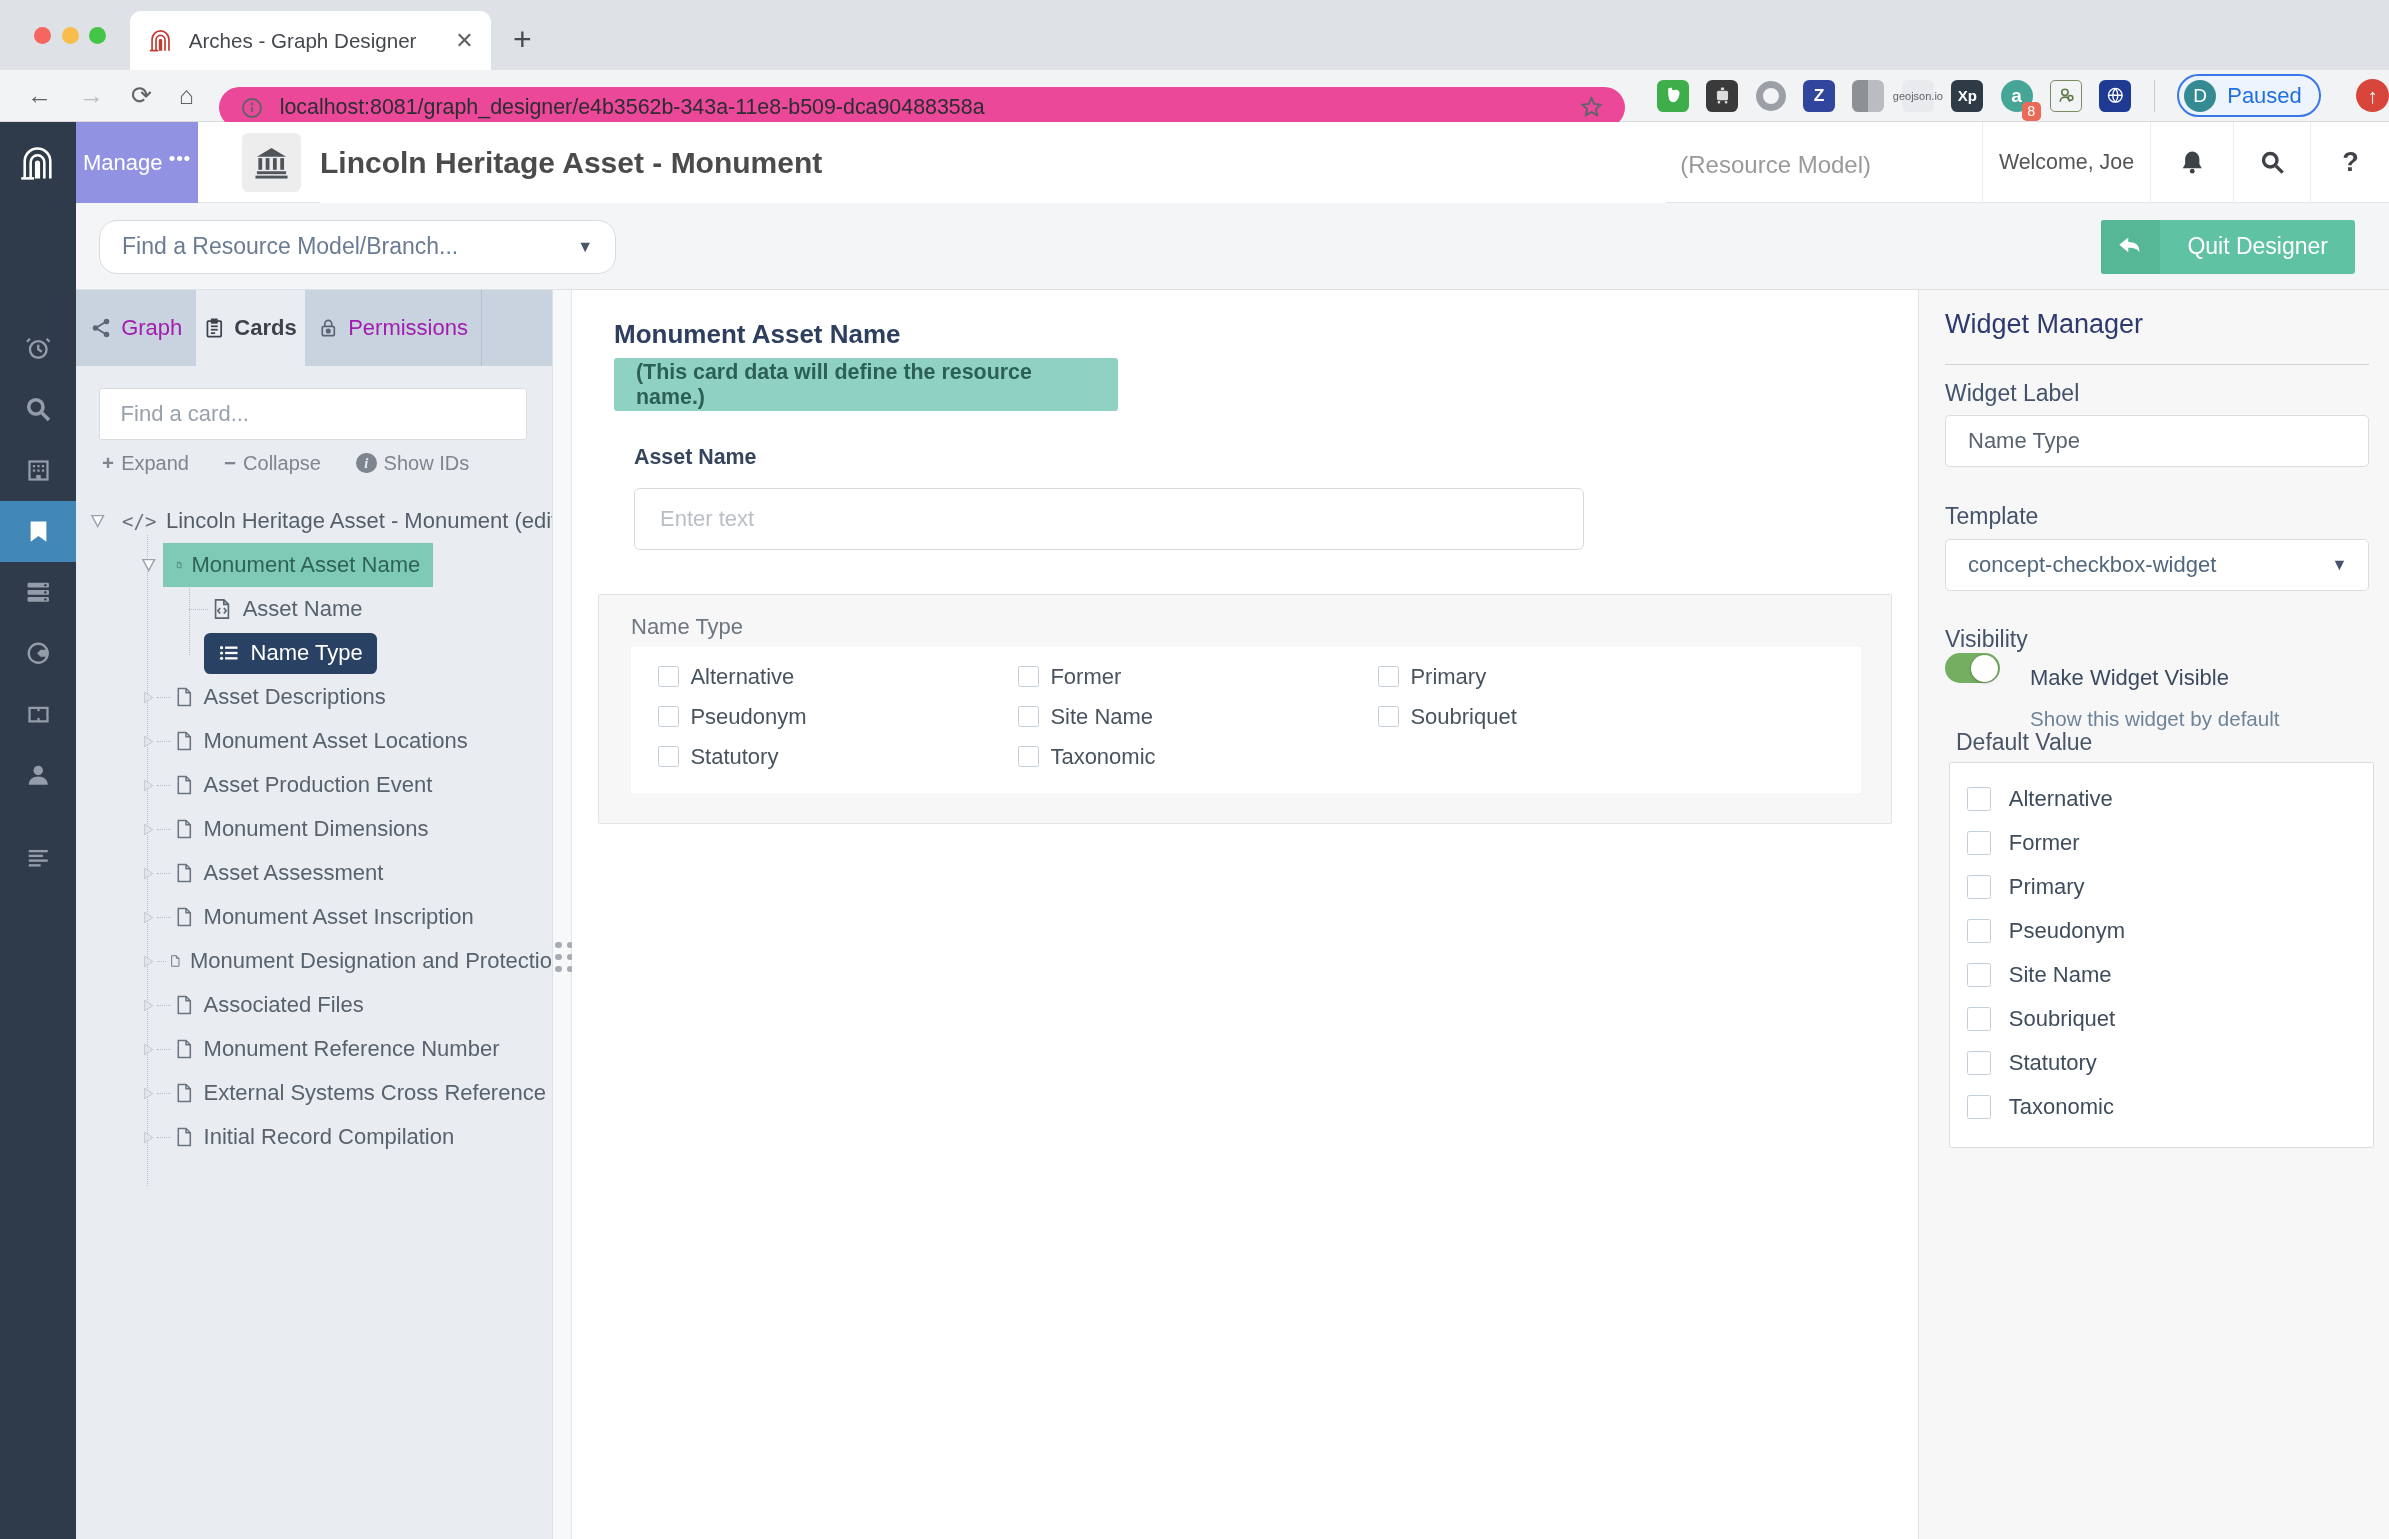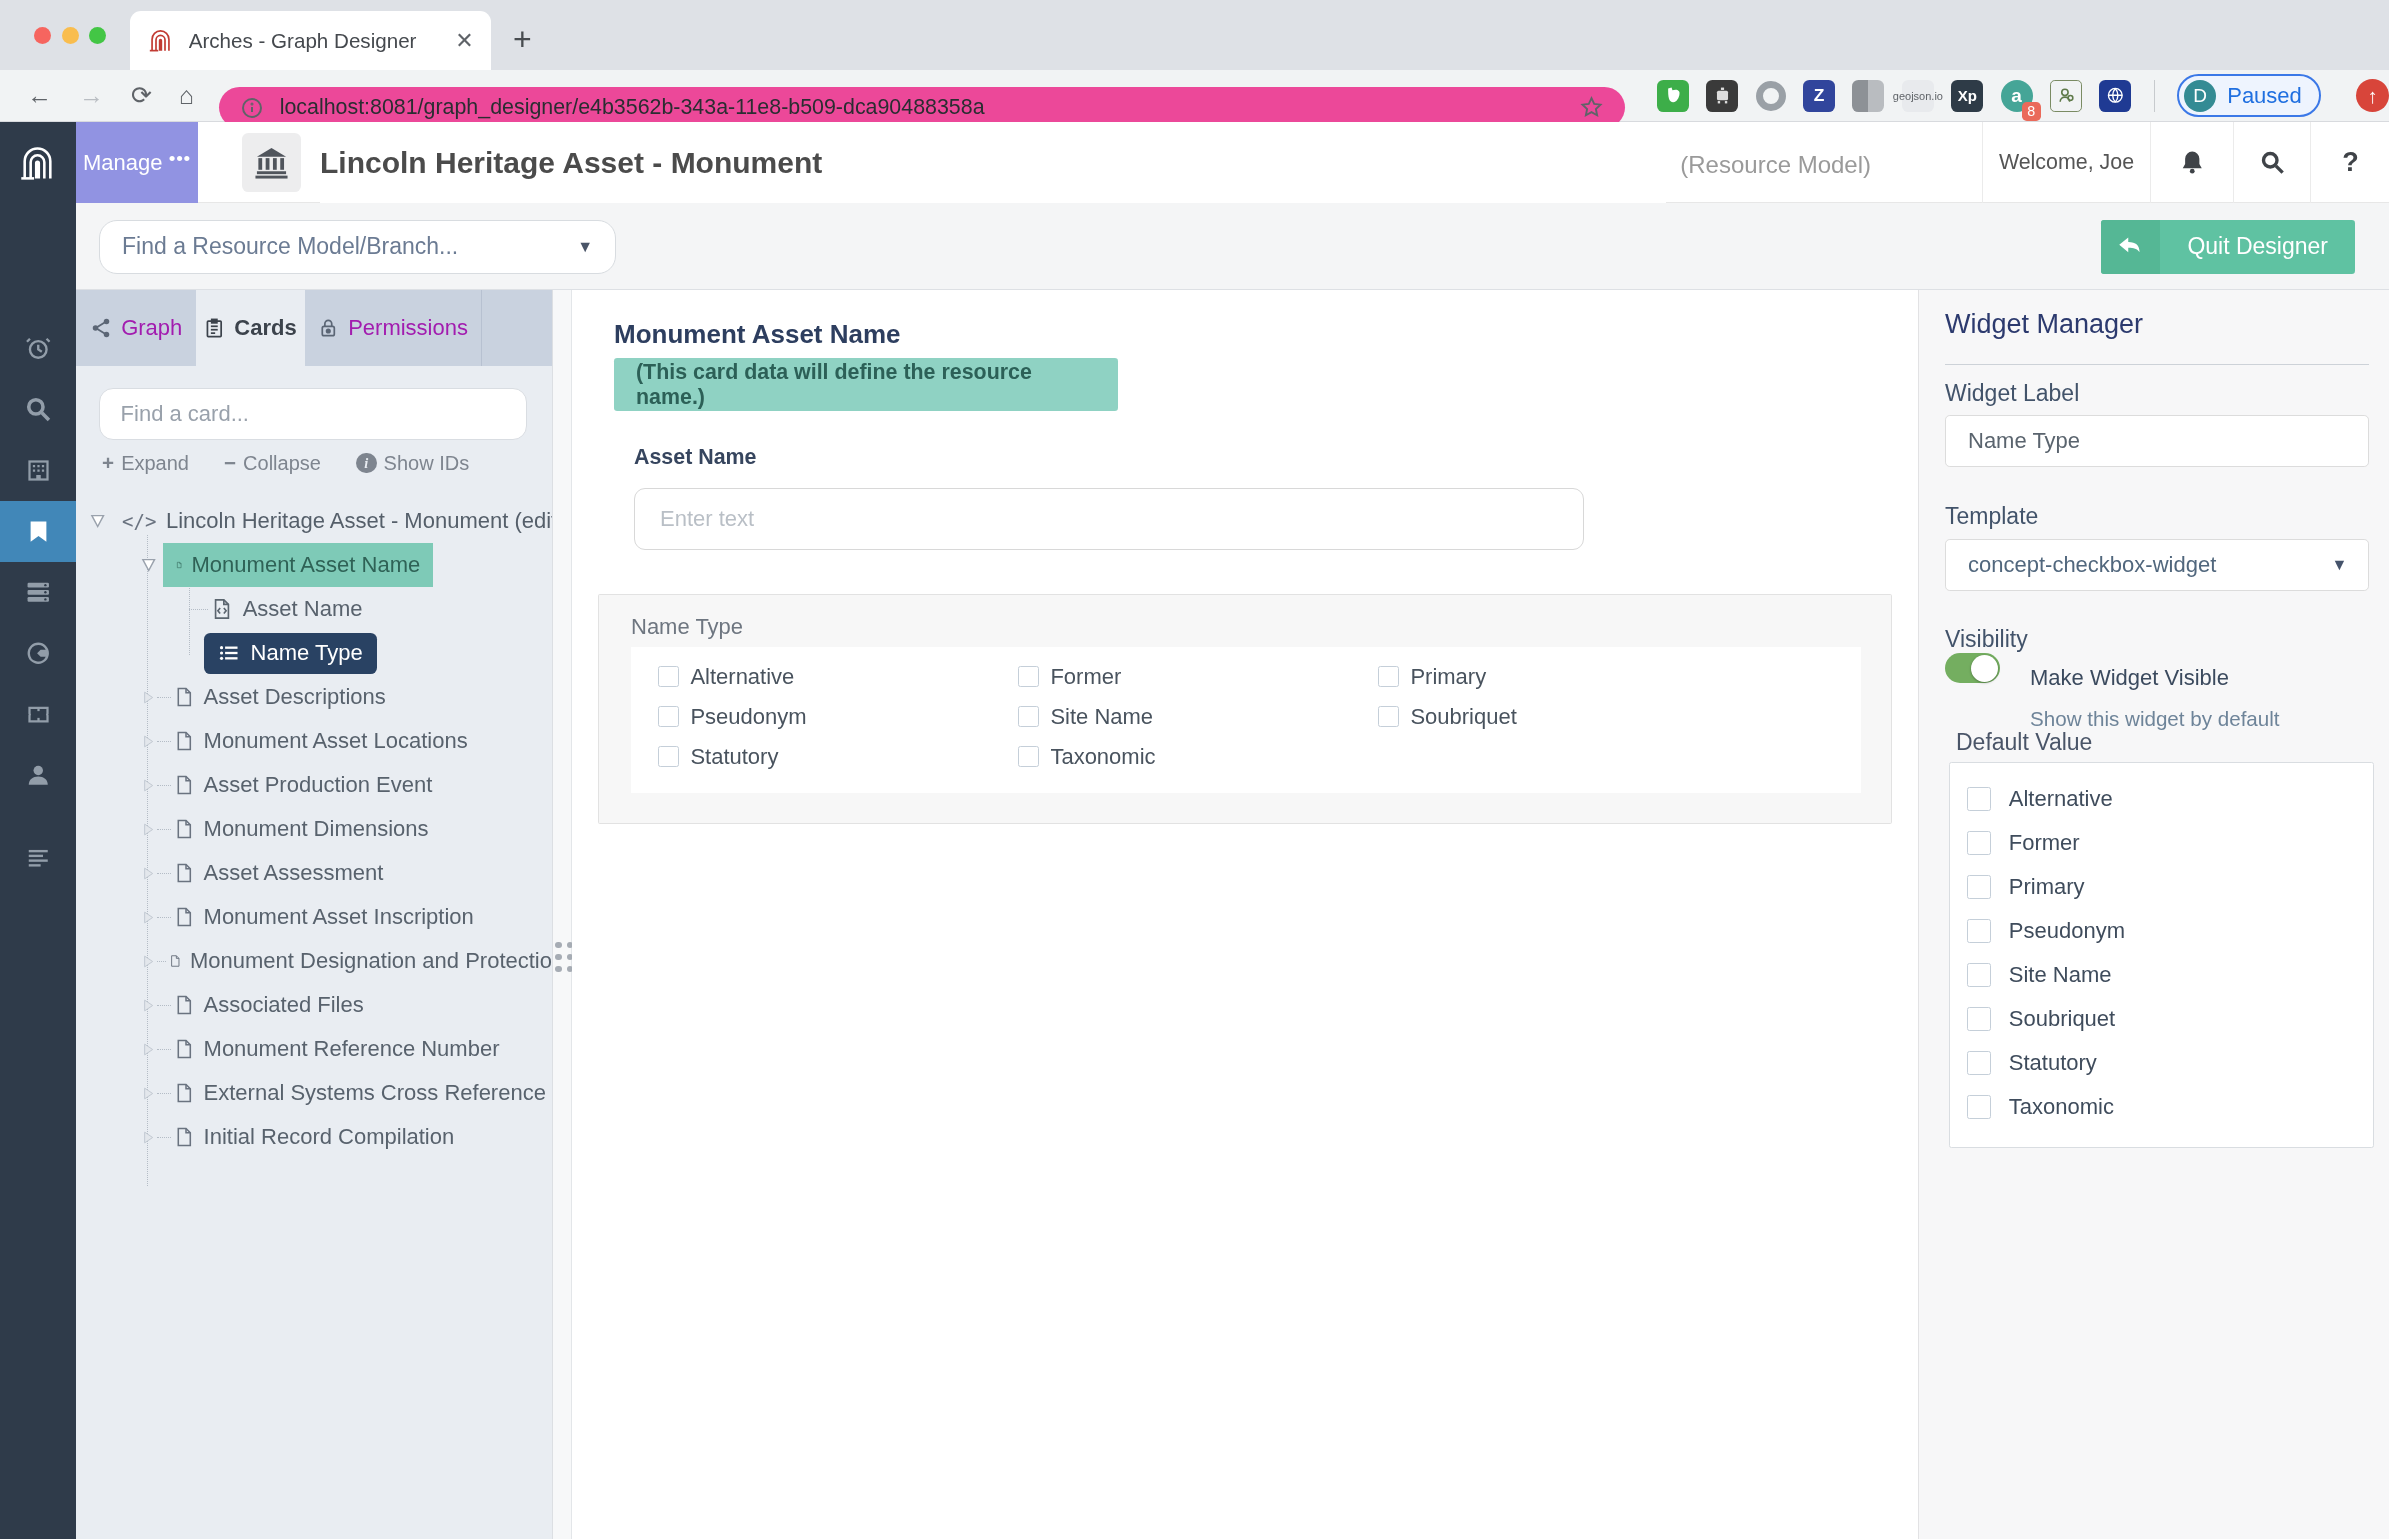--- a/index.html
+++ b/index.html
@@ -81,21 +81,21 @@
 
   
   .leftpanel { left:76px; top:290px; width:476px; height:1249px; background:#e9edf2; overflow:hidden; }
   .ptabs { position:absolute; left:0; top:0; width:476px; height:76px; background:#c9d2df; display:flex; }
   .ptab { height:76px; display:flex; align-items:center; justify-content:center; gap:9.5px; font-size:22px; color:#a21caf; }
   .ptab .ticon { color:#5b6675; }
   .ptab.graph { width:120px; }
   .ptab.cards { width:109px; background:#e9edf2; color:#3c434c; font-weight:700; }
   .ptab.cards .ticon { color:#3c434c; }
   .ptab.perms { width:177px; border-right:0.8px solid #b7c1d1; }
-  .findcard { position:absolute; left:23px; top:98px; width:428px; height:52px; background:#fff; border:0.8px solid #d9dde2; border-radius:14px; font-size:22px; color:#3c434c; padding:0 20.6px; outline:none; font-family:inherit; }
+  .findcard { position:absolute; left:23px; top:98px; width:428px; height:52px; background:#fff; border:0.8px solid #d9dde2; border-radius:3px; font-size:22px; color:#3c434c; padding:0 20.6px; outline:none; font-family:inherit; }
   .findcard::placeholder { color:#99a1ab; }
   .actrow { position:absolute; left:26px; top:155px; height:36px; display:flex; align-items:center; gap:35px; font-size:20px; color:#7e858f; }
   .actrow .act { display:flex; align-items:center; gap:7.1px; }
   .actrow .sym { font-size:20.6px; font-weight:700; }
   .infoc { width:20.6px; height:20.6px; border-radius:50%; background:#7e858f; color:#e9edf2; display:flex; align-items:center; justify-content:center; font-size:14.3px; font-weight:700; font-family:"Liberation Serif",serif; font-style:italic; }
 
   
   .tree { position:absolute; left:0; top:209px; width:476px; }
   .dotv { position:absolute; border-left:1.6px dotted #b4bcc6; width:0; }
   .dotv.v1 { left:71px; top:36px; height:651px; }
@@ -124,21 +124,21 @@
   
   .gutter { left:552px; top:290px; width:20px; height:1249px; background:#f7f8f9; border-left:0.8px solid #dcdfe3; border-right:0.8px solid #e3e6e9; }
   .handledots { position:absolute; left:2.4px; top:652px; display:grid; grid-template-columns:6.3px 6.3px; grid-auto-rows:6.3px; gap:5.5px; }
   .handledots i { width:6.3px; height:6.3px; border-radius:50%; background:#a6acb4; }
 
   
   .main { left:572px; top:290px; width:1346px; height:1249px; background:#fff; }
   .cardtitle { position:absolute; left:42px; top:28.5px; font-size:26px; font-weight:700; color:#2d3e5f; }
   .note { position:absolute; left:42px; top:68px; width:504px; height:53px; background:#8fd2c3; border-radius:3.2px; display:flex; align-items:center; padding:0 22px; font-size:21.4px; font-weight:700; color:#2c6057; }
   .flabel { position:absolute; left:62px; top:155px; font-size:21.4px; font-weight:700; color:#36455e; }
-  .textinput { position:absolute; left:62px; top:198px; width:950px; height:62px; border:0.8px solid #d8d8d8; border-radius:11px; font-size:22px; color:#3c434c; padding:0 25px; outline:none; font-family:inherit; background:#fff; }
+  .textinput { position:absolute; left:62px; top:198px; width:950px; height:62px; border:0.8px solid #d8d8d8; border-radius:6px; font-size:22px; color:#3c434c; padding:0 25px; outline:none; font-family:inherit; background:#fff; }
   .textinput::placeholder { color:#b9bfc6; }
   .ntcard { position:absolute; left:26px; top:304px; width:1294px; height:230px; background:#f7f7f7; border:0.8px solid #e2e2e2; border-radius:1.6px; }
   .ntcard .ntlabel { position:absolute; left:32px; top:19px; font-size:22px; color:#6e7680; }
   .ntinner { position:absolute; left:32px; top:52px; width:1230px; height:146px; background:#fff; }
   .cbgrid { display:grid; grid-template-columns:repeat(3,360px); padding:9.5px 0 0 27px; }
   .cbitem { height:40px; display:flex; align-items:center; gap:11px; font-size:22px; color:#49535e; }
   .cbox { width:21.4px; height:21.4px; border:1.6px solid #c5cfd9; border-radius:2.4px; background:#fff; flex:0 0 auto; }
 
   
   .wm { left:1918px; top:290px; width:472px; height:1249px; background:#f7f7f8; border-left:0.8px solid #e2e2e4; }

